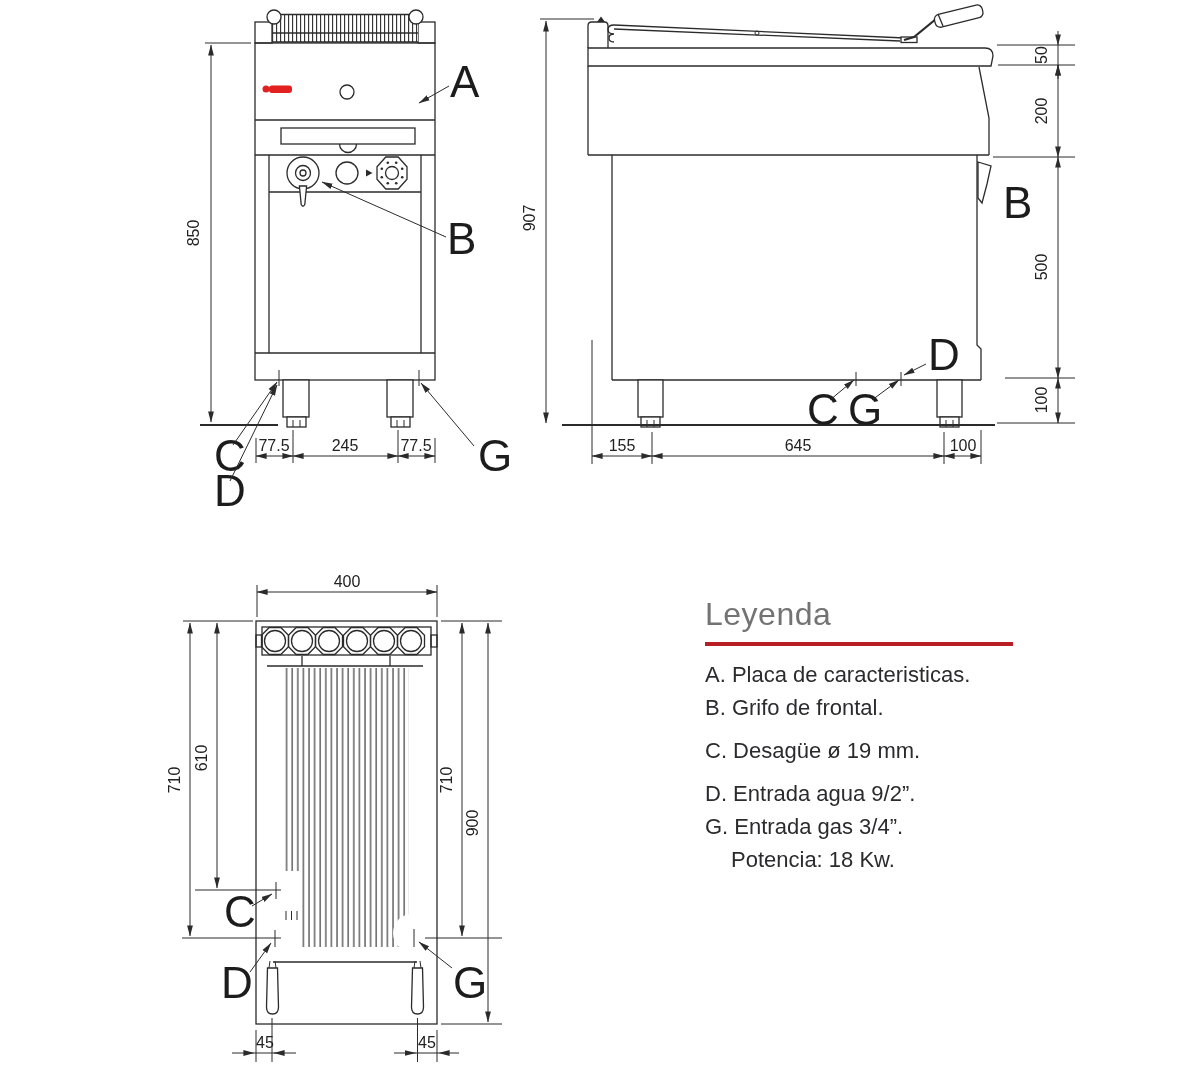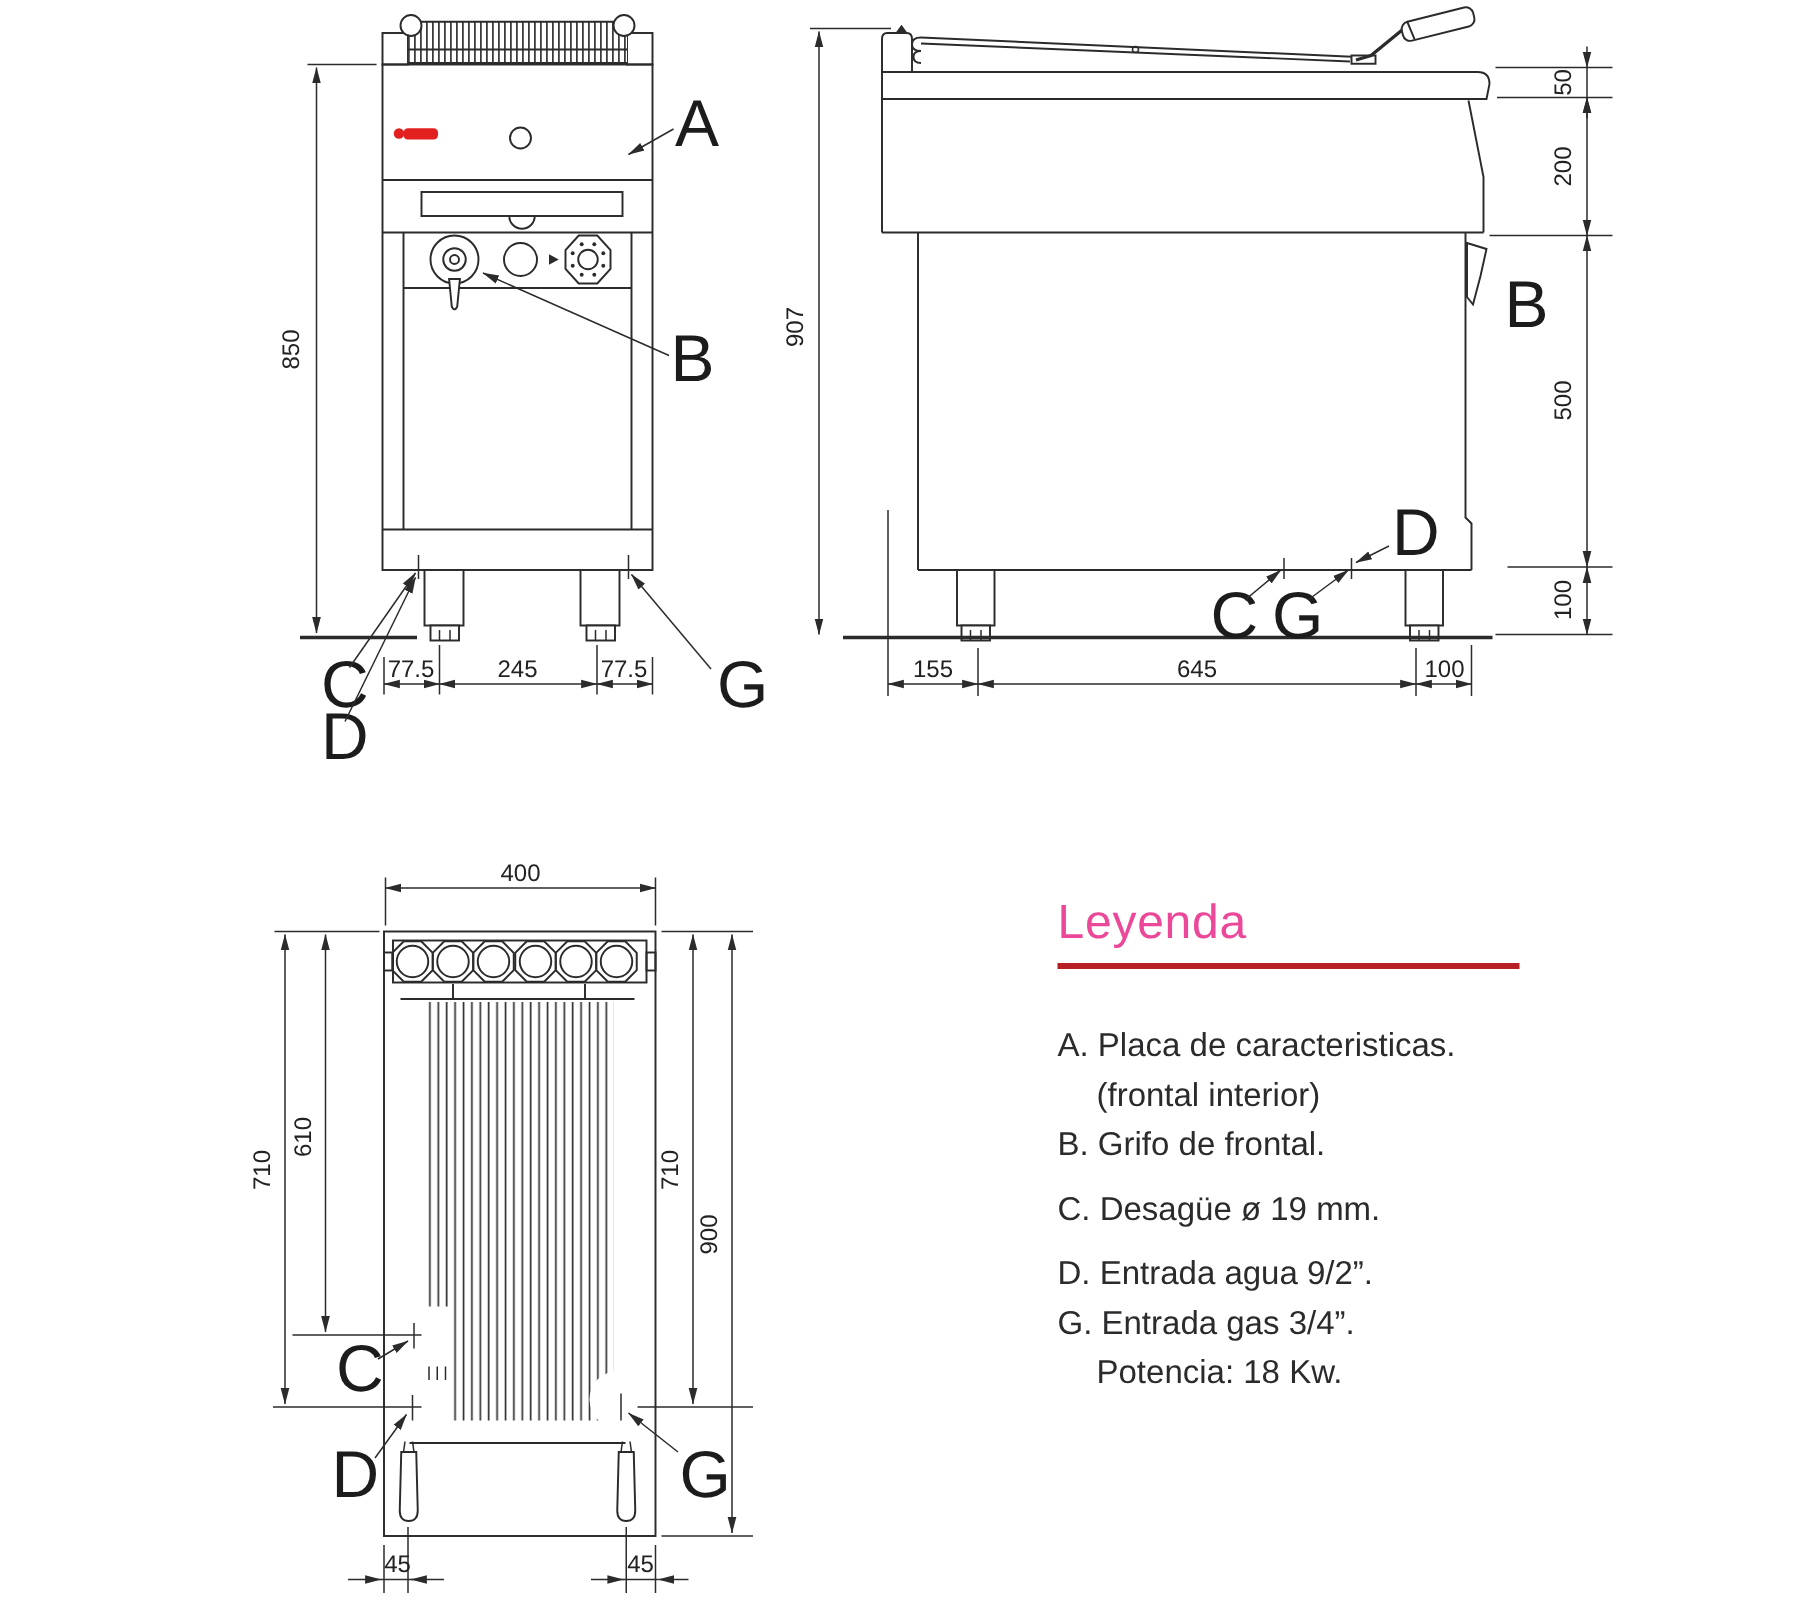--- a/index.html
+++ b/index.html
@@ -9,23 +9,23 @@
   svg line,svg path,svg rect,svg circle,svg polygon,svg polyline{vector-effect:none;}
   .ln{stroke:#2b2b2b;stroke-width:1.3;fill:none;}
   .lnw{stroke:#2b2b2b;stroke-width:1.3;fill:#ffffff;}
   .thin{stroke:#2b2b2b;stroke-width:1;fill:none;}
   .dim{stroke:#2b2b2b;stroke-width:1;fill:none;}
   .thick{stroke:#2b2b2b;stroke-width:2.2;fill:none;}
   .dimtext{font-size:16px;fill:#222;font-family:"Liberation Sans",sans-serif;}
   .biglabel{font-size:44px;fill:#1c1c1c;font-family:"Liberation Sans",sans-serif;}
   .halo{fill:#ffffff;stroke:none;}
   #legend{position:absolute;left:705px;top:596px;width:330px;color:#2b2b2e;}
-  #legend .title{font-size:32px;color:#ec4899;letter-spacing:0.5px;}
+  #legend .title{font-size:32px;color:#737373;letter-spacing:0.5px;}
   #legend .rule{height:3.5px;background:#b81f24;width:308px;margin-top:9px;}
-  #legend .items{margin-top:34px;font-size:22px;line-height:33px;}
+  #legend .items{margin-top:12px;font-size:22px;line-height:33px;}
   #legend .row{white-space:nowrap;}
   #legend .gap{margin-top:10px;}
   #legend .indent{padding-left:26px;}
 </style>
 </head>
 <body>
 
 <div id="canvas">
 
 <svg width="1200" height="1080" viewBox="0 0 1200 1080">
@@ -335,21 +335,20 @@
     <text class="biglabel" x="453" y="998">G</text>
     <line class="dim" x1="452" y1="968" x2="419" y2="942" marker-end="url(#ah)"></line>
   </g>
 </svg>
 
 <div id="legend">
   <div class="title">Leyenda</div>
   <div class="rule"></div>
   <div class="items">
     <div class="row">A. Placa de caracteristicas.</div>
-    <div class="row indent">(frontal interior)</div>
     <div class="row">B. Grifo de frontal.</div>
     <div class="row gap">C. Desagüe ø 19 mm.</div>
     <div class="row gap">D. Entrada agua 9/2”.</div>
     <div class="row">G. Entrada gas 3/4”.</div>
     <div class="row indent">Potencia: 18 Kw.</div>
   </div>
 </div>
 
 </div>
 

